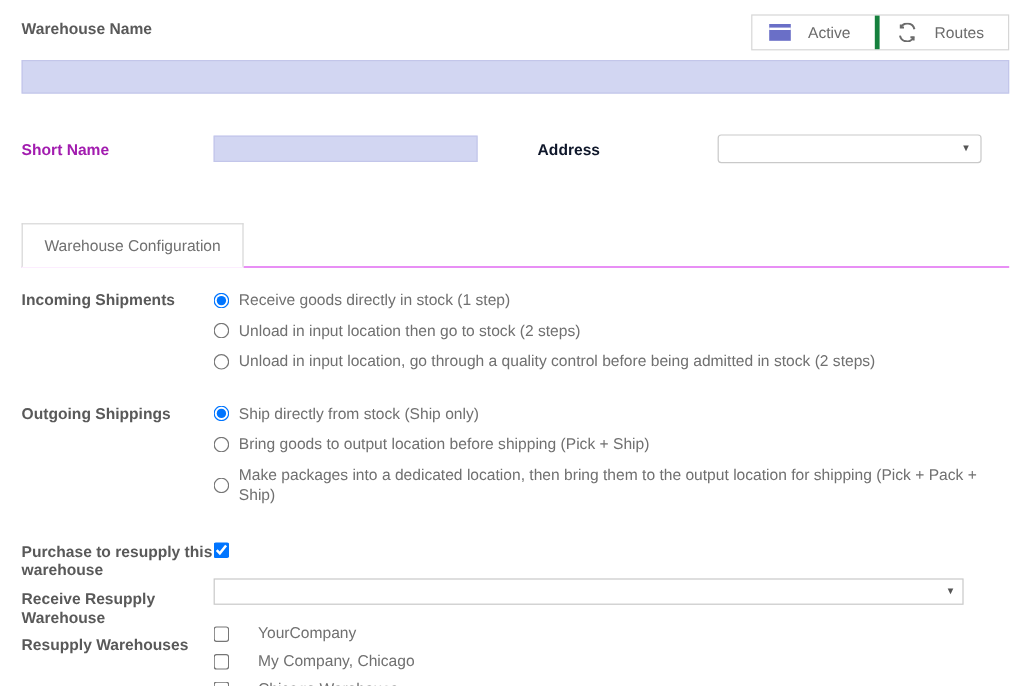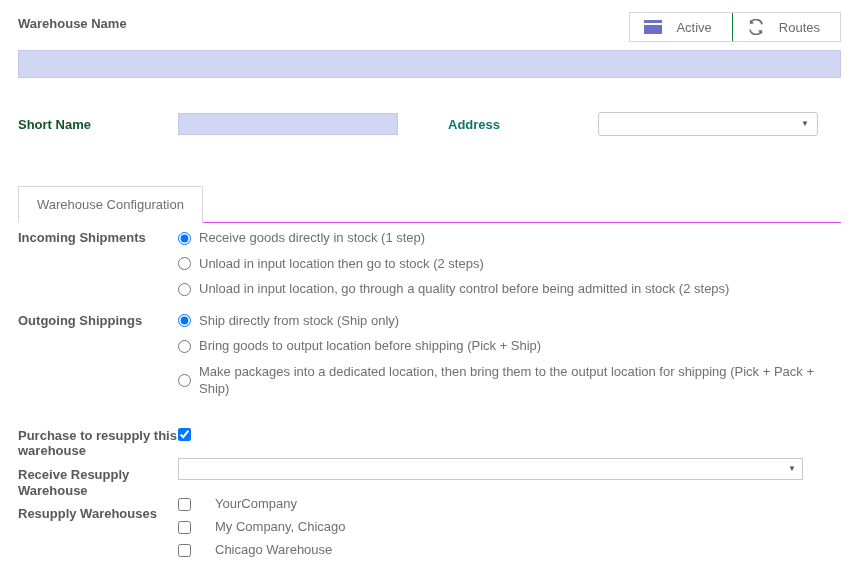--- a/index.html
+++ b/index.html
@@ -24,48 +24,48 @@
   }
   .action-buttons {
     display: flex;
     border: 1px solid #d6d6d6;
   }
   .action-btn {
     display: flex;
     align-items: center;
     gap: 14px;
     padding: 6px 20px 6px 14px;
-    border-left: 1px solid #15803d;
+    border-left: 4px solid #15803d;
     cursor: pointer;
     color: #6b6b6b;
   }
   .action-btn:first-child { border-left: none; justify-content: space-between; }
   .icon-box { width: 18px; height: 14px; background: #6a6fc7; position: relative; }
   .icon-box::after { content: ""; position: absolute; left: 0; right: 0; top: 3px; height: 2px; background: #fff; }
   .icon-refresh svg { display: block; }
   .name-input {
     width: 100%;
     height: 28px;
     border: 1px solid #c3c6ea;
     background: #d2d6f2;
   }
   .row2 {
     display: flex;
     align-items: center;
     gap: 20px;
     margin-top: 34px;
   }
-  .row2 .lbl { font-weight: bold; color: #14532d; width: 140px; }
+  .row2 .lbl { font-weight: bold; color: #a21caf; width: 140px; }
   .short-input {
     width: 220px;
     height: 22px;
     border: 1px solid #c3c6ea;
     background: #d2d6f2;
   }
-  .addr-lbl { font-weight: bold; color: #0f766e; margin-left: 30px; width: 130px; }
+  .addr-lbl { font-weight: bold; color: #0f172a; margin-left: 30px; width: 130px; }
   .addr-select {
     width: 220px;
     height: 24px;
     border: 1px solid #c9c9c9;
     border-radius: 3px;
     position: relative;
     background: #fff;
     cursor: pointer;
   }
   .addr-select::after {
@@ -83,21 +83,21 @@
     display: inline-block;
     padding: 10px 18px;
     border: 1px solid #d6d6d6;
     border-bottom: 1px solid #fff;
     margin-bottom: -1px;
     color: #707070;
     background: #fff;
     cursor: pointer;
   }
   .section {
-    margin-top: 6px;
+    margin-top: 18px;
     display: flex;
   }
   .section .lbl {
     width: 160px;
     font-weight: bold;
     color: #595959;
     padding-top: 1px;
   }
   .options { flex: 1; }
   .opt {

